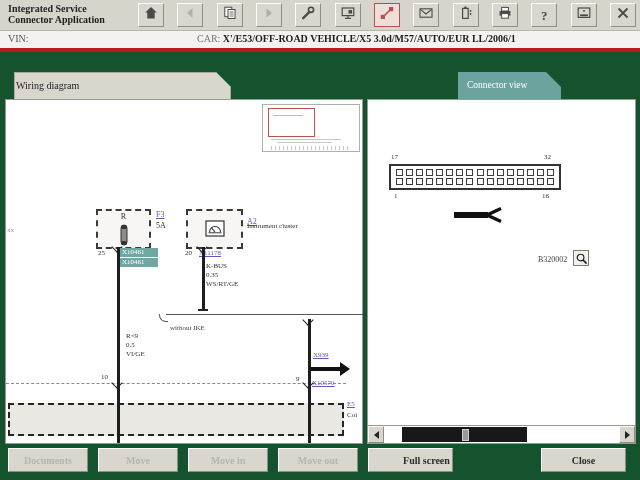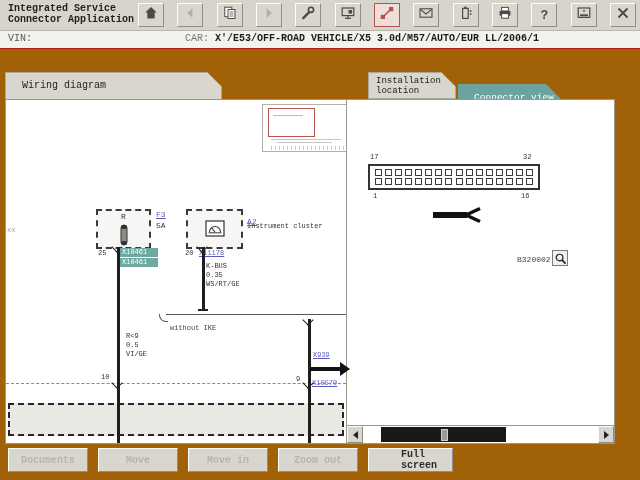--- a/index.html
+++ b/index.html
@@ -1,59 +1,59 @@
 <!DOCTYPE html>
 <html><head>
 <meta charset="utf-8">
 <style>
   html,body{margin:0;padding:0;background:#888;}
-  .screen{position:relative;width:640px;height:480px;background:#a16207;
-    font-family:Liberation Mono, monospace;overflow:hidden;color:#222;}
+  .screen{position:relative;width:640px;height:480px;background:#14532d;
+    font-family:Liberation Serif, serif;overflow:hidden;color:#222;}
 
   
   .toolbar{position:absolute;left:0;top:0;width:640px;height:30px;background:#d7d4cb;
     border-bottom:1px solid #b8b5ad;}
   .app-title{position:absolute;left:8px;top:3px;font-size:10px;font-weight:bold;
     color:#1f1f1f;line-height:11px;}
   .tb-icons{position:absolute;left:138px;top:3px;width:498px;display:flex;justify-content:space-between;}
   .tbtn{width:26px;height:24px;background:#d9d6cd;border:1px solid;
     border-color:#fcfcfa #8f8d85 #8f8d85 #fcfcfa;display:flex;align-items:center;
     justify-content:center;color:#4a4a4a;box-sizing:border-box;}
   .tbtn.disabled{color:#b3b0a8;}
   .tbtn.active{color:#b5524c;border-color:#b5524c;background:#eeddd9;}
   .glyph{font-size:13px;font-weight:bold;line-height:1;}
 
   
   .vinbar{position:absolute;left:0;top:31px;width:640px;height:17px;background:#f3f2ee;
-    border-bottom:1px solid #b91c1c;font-size:10px;}
+    border-bottom:4px solid #b91c1c;font-size:10px;}
   .vin-label{position:absolute;left:8px;top:2px;color:#555;}
-  .car-line{position:absolute;left:185px;top:2px;white-space:nowrap;}
+  .car-line{position:absolute;left:197px;top:2px;white-space:nowrap;}
   .car-label{color:#777;}
   .car-value{color:#1c1c1c;font-weight:bold;}
 
   
   .docbar{position:absolute;left:2px;top:51px;width:636px;height:17px;background:#6ba39e;}
   .doc-title{position:absolute;left:7px;top:3px;font-size:10px;font-weight:bold;color:#fff;white-space:nowrap;}
   .doc-close{position:absolute;right:3px;top:2px;width:13px;height:13px;border:1px solid #cfe3e0;
     display:flex;align-items:center;justify-content:center;font-size:11px;font-weight:bold;color:#fff;box-sizing:border-box;}
 
   
   .tab{position:absolute;box-sizing:border-box;}
   .tab-cut{clip-path:polygon(0 0,calc(100% - 15px) 0,100% 15px,100% 100%,0 100%);}
-  #tab-wiring{left:5px;top:72px;width:217px;height:27px;background:#d9d6cd;
-    border:1px solid #aaa79f;border-bottom:none;padding:7px 0 0 16px;font-size:10px;color:#222;}
+  #tab-wiring{left:14px;top:72px;width:217px;height:27px;background:#d9d6cd;
+    border:1px solid #aaa79f;border-bottom:none;padding:7px 0 0 1px;font-size:10px;color:#222;}
   #tab-install{left:368px;top:72px;width:88px;height:27px;background:#d9d6cd;
     border:1px solid #aaa79f;padding:3px 0 0 7px;font-size:9px;line-height:10px;color:#222;}
-  #tab-connector{left:458px;top:84px;width:103px;height:28px;background:#6ba39e;color:#fff;
-    font-size:9.5px;padding:8px 0 0 9px;text-align:center;}
+  #tab-connector{left:458px;top:72px;width:103px;height:28px;background:#6ba39e;color:#fff;
+    font-size:9.5px;padding:8px 0 0 9px;}
 
   
   .panel{position:absolute;background:#fff;border:1px solid #9a978f;box-sizing:border-box;}
   #left-panel{left:5px;top:99px;width:358px;height:345px;}
-  #right-panel{left:346px;top:99px;width:269px;height:345px;}
+  #right-panel{left:367px;top:99px;width:269px;height:345px;}
   .abs{position:absolute;}
   .t7{font-size:7px;line-height:9px;color:#333;white-space:nowrap;}
   .t8{font-size:8px;line-height:10px;color:#333;white-space:nowrap;}
   .dlink{color:#5c5cb8;text-decoration:underline;cursor:pointer;}
   .wire{position:absolute;width:3px;background:#1e1e1e;z-index:2;}
   .chev{position:absolute;width:7px;height:7px;border-left:1.6px solid #222;
     border-bottom:1.6px solid #222;transform:rotate(-45deg);z-index:3;}
   .dashbox{position:absolute;border:2px dashed #3a3a3a;background:#f7f6f4;box-sizing:border-box;}
   .tag{display:block;background:#6fa8a3;color:#fff;font-size:7px;line-height:9px;
     padding:0 2px;margin-bottom:1px;width:34px;}
@@ -198,24 +198,20 @@
     <span class="car-line">
       <span class="car-label">CAR:</span>
       <span class="car-value">X'/E53/OFF-ROAD VEHICLE/X5 3.0d/M57/AUTO/EUR LL/2006/1</span>
     </span>
   </div>
 
 
   <div class="tab tab-cut" id="tab-wiring">
     <span>Wiring diagram</span>
   </div>
-  <div class="tab tab-cut" id="tab-install">
-    <div>Installation</div>
-    <div>location</div>
-  </div>
   <div class="tab tab-cut" id="tab-connector">
     <span>Connector view</span>
   </div>
 
   <div class="panel" id="left-panel">
 
     <div class="thumb">
       <div class="thumb-view"></div>
       <div class="thumb-line" style="left:8px;top:34px;width:70px;"></div>
       <div class="thumb-line" style="left:14px;top:37px;width:55px;"></div>
@@ -363,16 +359,17 @@
       </div>
       <div class="sbtn">
           <div class="tri-r"></div>
         </div>
     </div>
   </div>
 
   <div class="fbtn disabled" style="left:8px;width:80px;">Documents</div>
   <div class="fbtn disabled" style="left:98px;width:80px;">Move</div>
   <div class="fbtn disabled" style="left:188px;width:80px;">Move in</div>
-  <div class="fbtn disabled" style="left:278px;width:80px;">Zoom out</div>
+  <div class="fbtn disabled" style="left:278px;width:80px;">Move out</div>
   <div class="fbtn" style="left:368px;width:85px;padding-left:32px;">Full screen</div>
+  <div class="fbtn" style="left:541px;width:85px;">Close</div>
 
 </div>
 
 </body></html>

